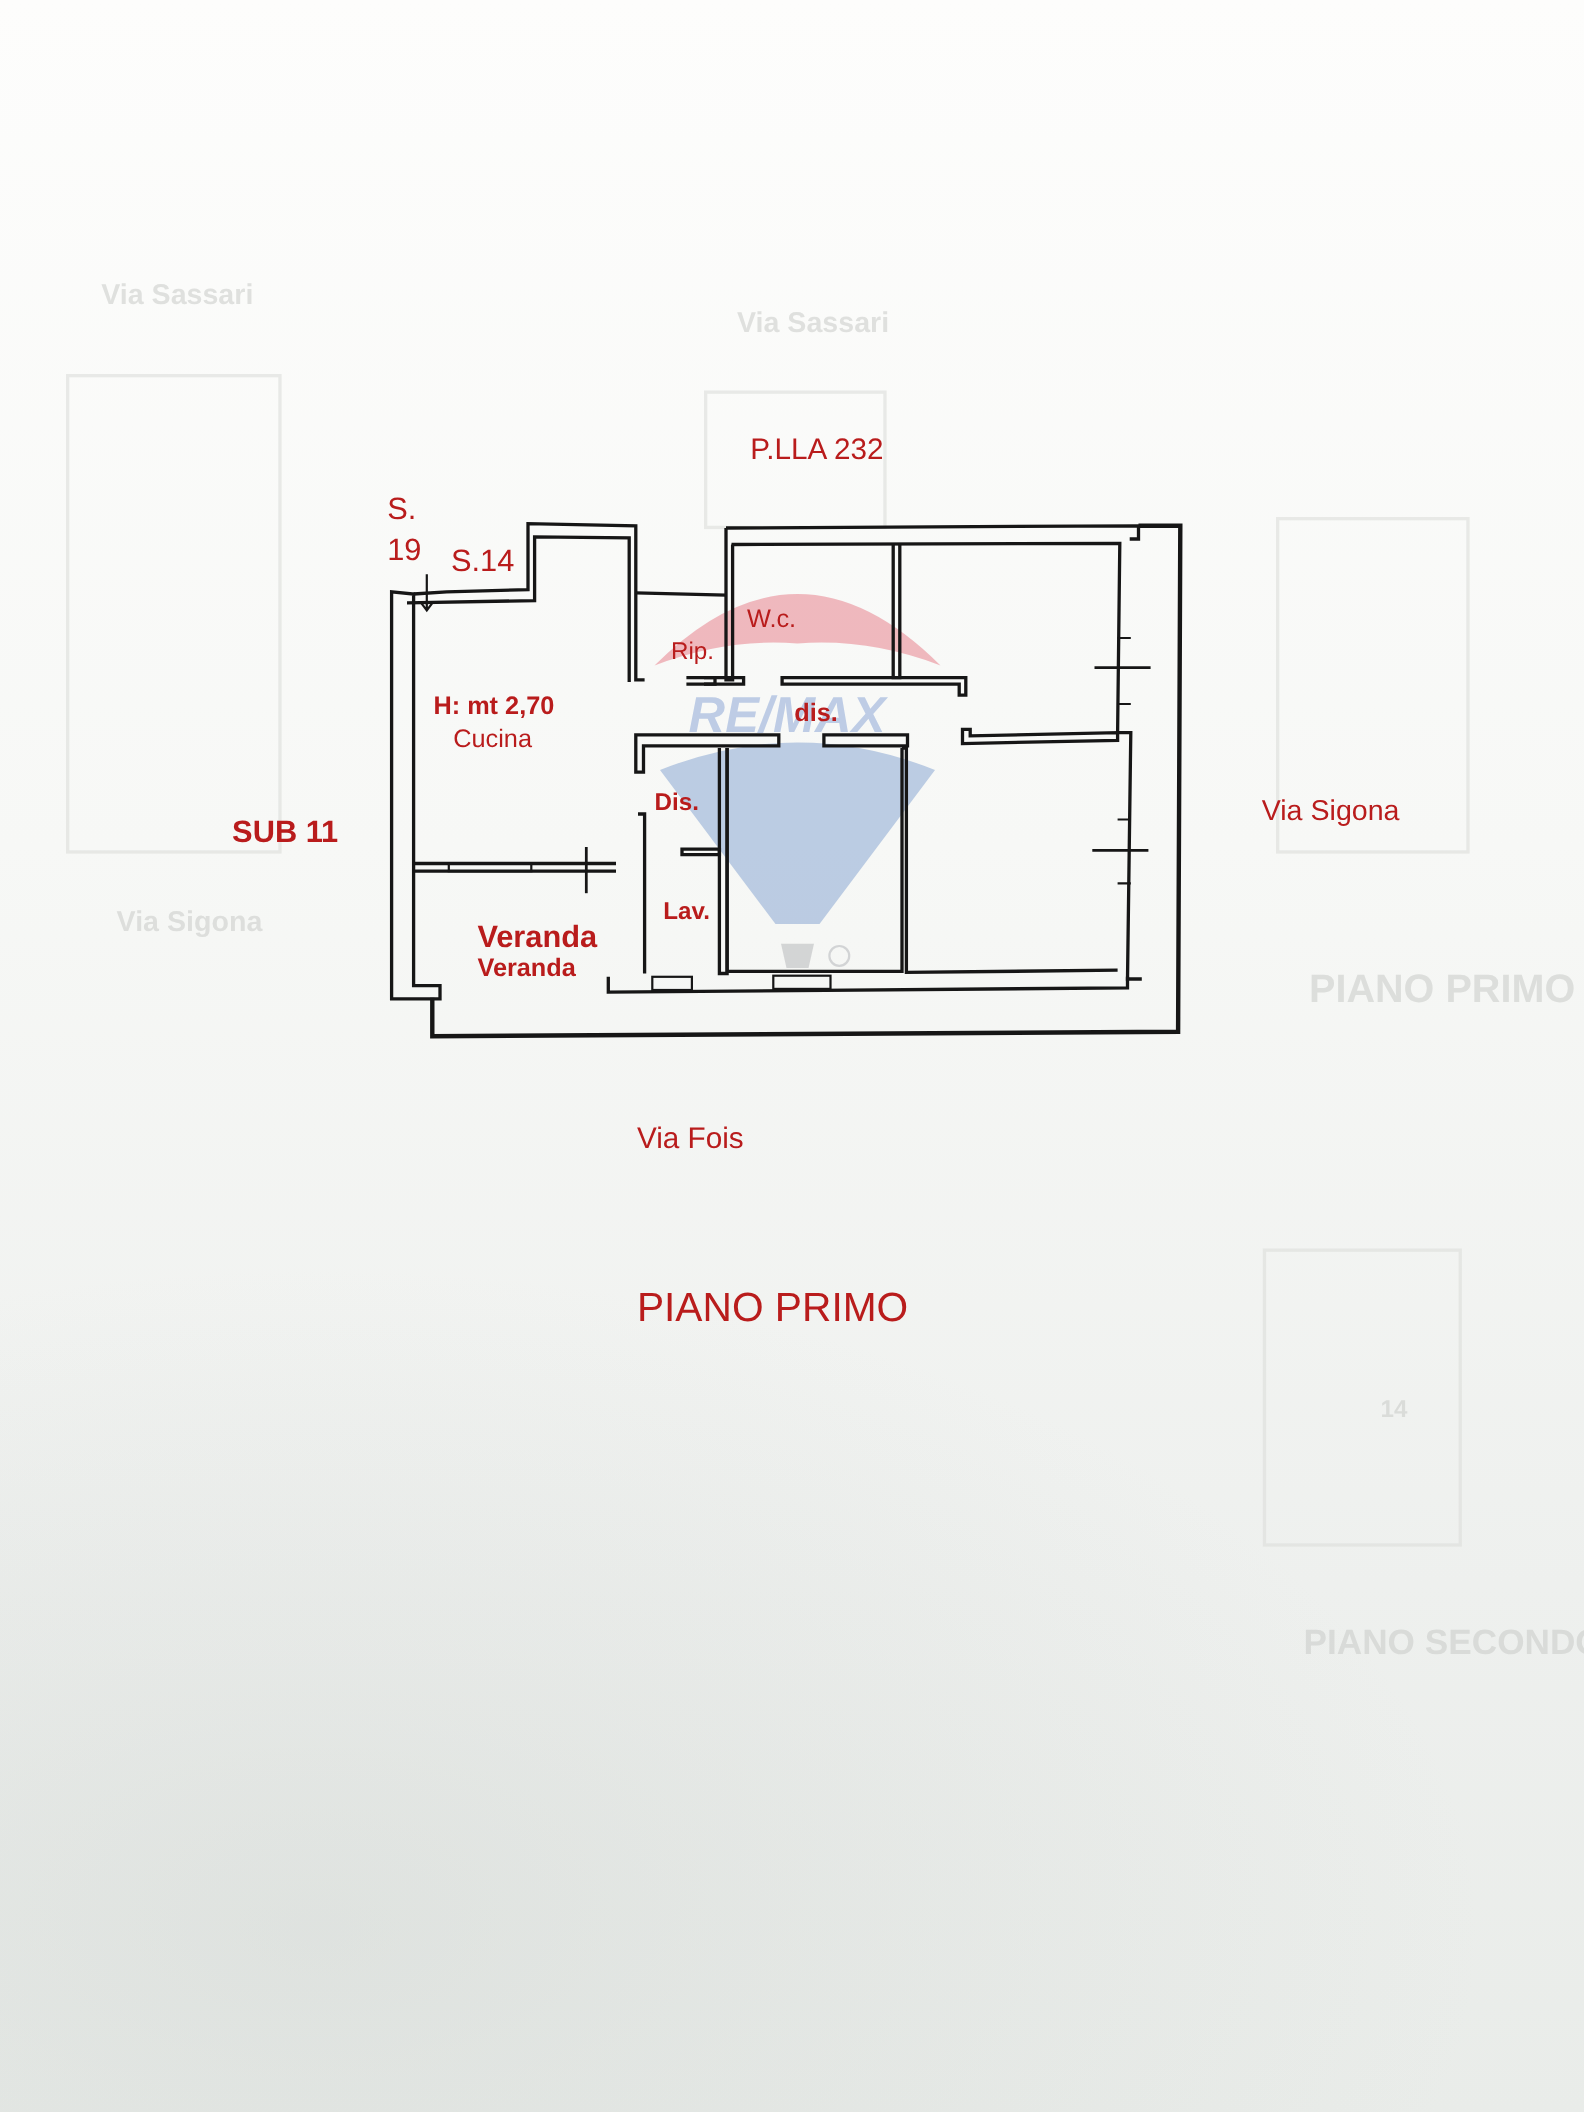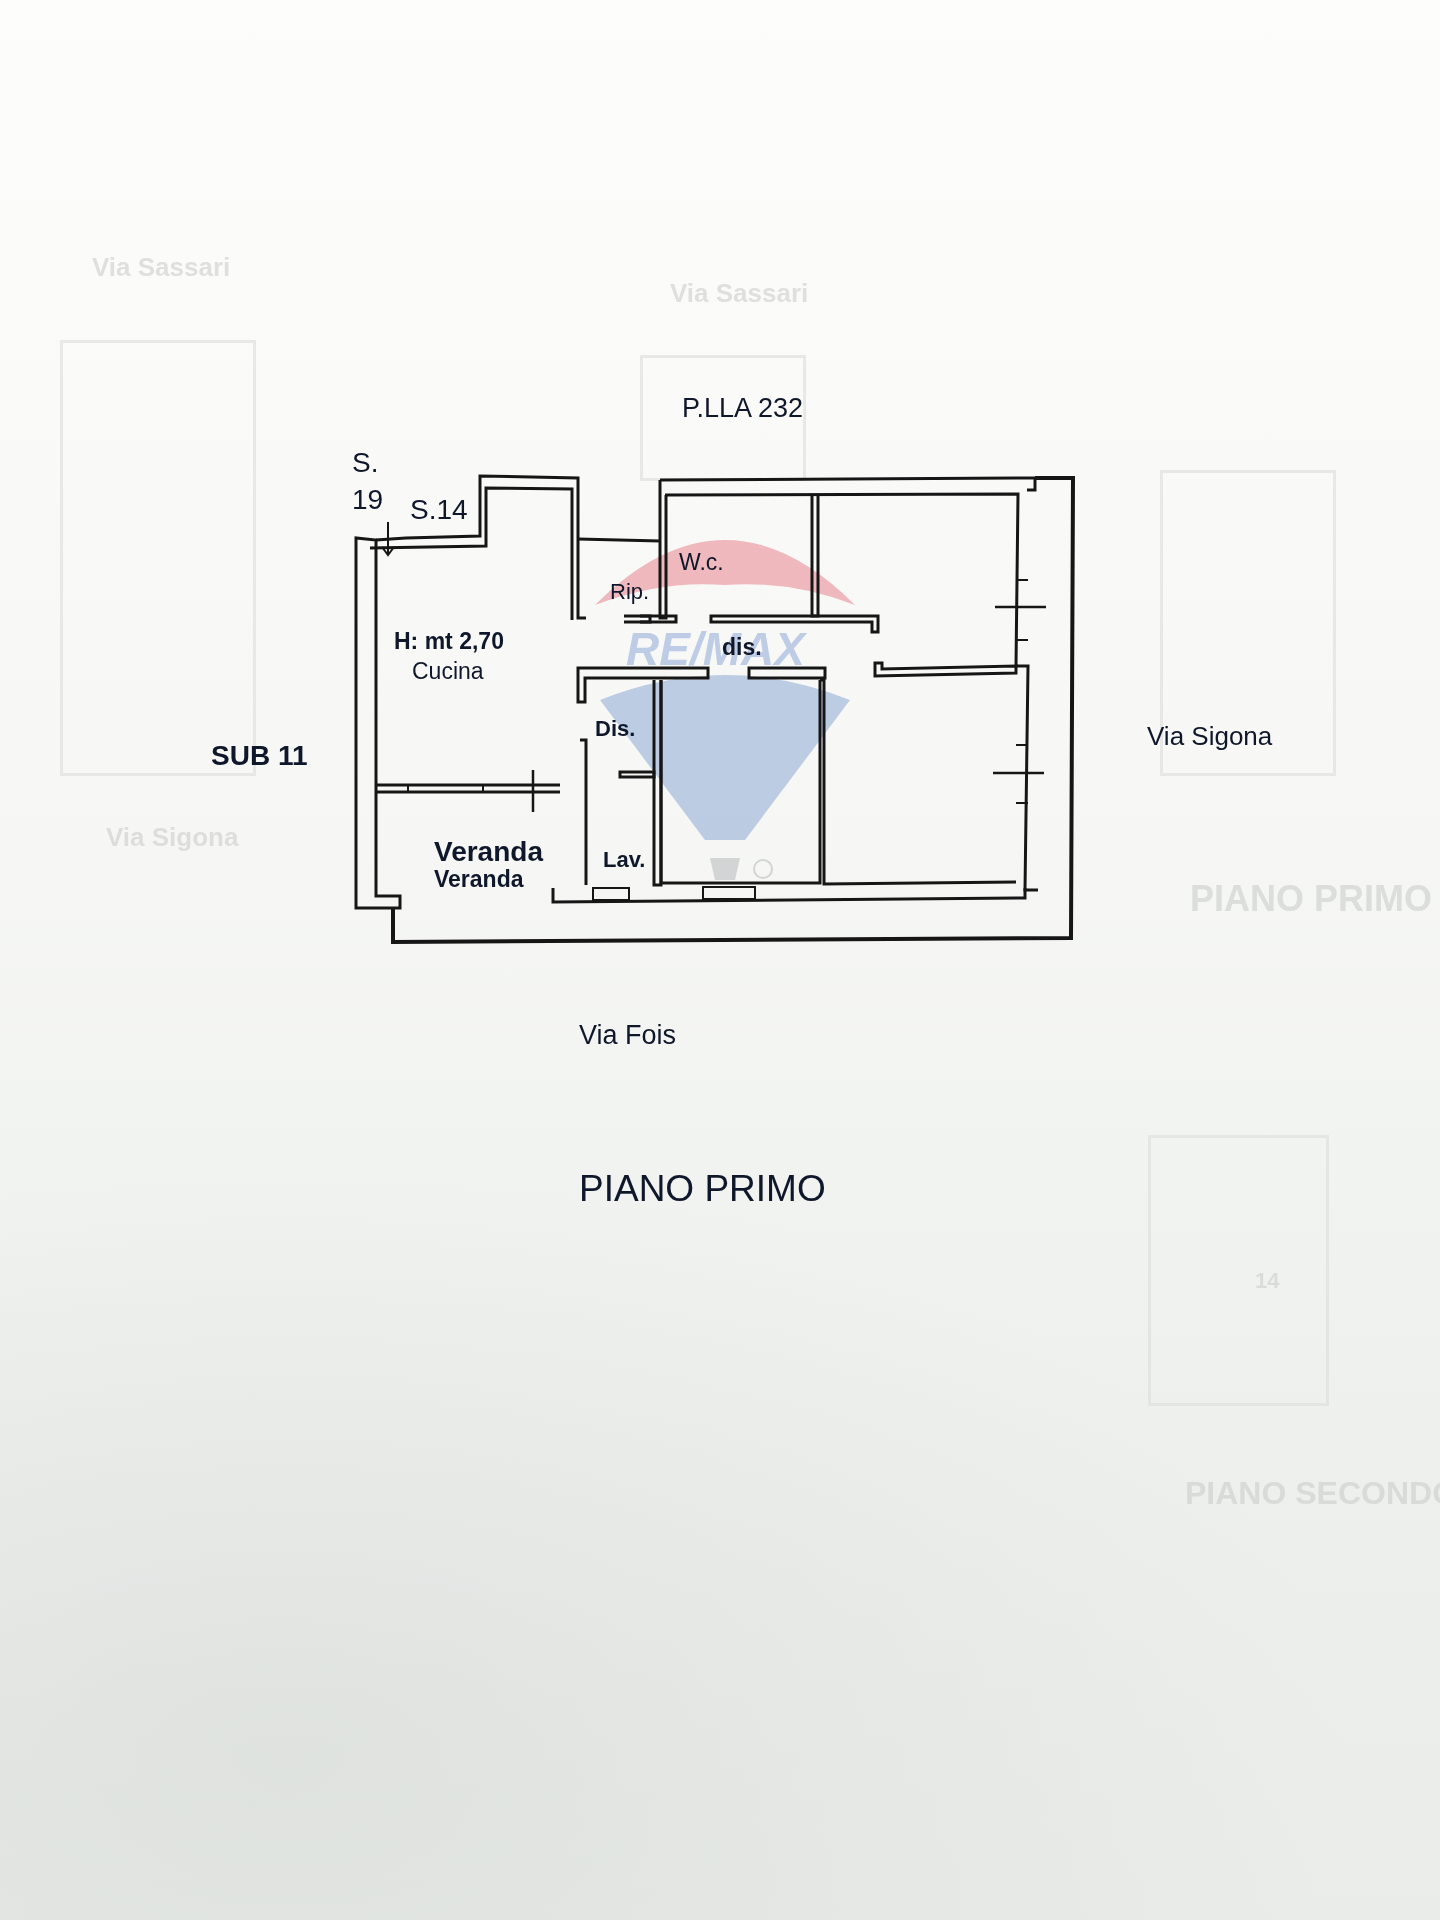--- a/index.html
+++ b/index.html
@@ -15,21 +15,21 @@
     position: absolute; left: 0; top: 1100px; width: 1440px; height: 820px;
     background: radial-gradient(ellipse at 20% 80%, rgba(200,206,202,0.35), rgba(255,255,255,0) 65%);
     pointer-events: none;
   }
   .ghost {
     position: absolute; color: #c9cbc8; opacity: 0.55; font-weight: bold;
     font-family: "Liberation Sans", sans-serif; white-space: nowrap;
   }
   .ghost-box { position: absolute; border: 3px solid #dcdedb; opacity: 0.6; }
   .lbl {
-    position: absolute; white-space: nowrap; color: #0f172a;
+    position: absolute; white-space: nowrap; color: #b91c1c;
     font-family: "Liberation Sans", sans-serif;
   }
   .plan { position: absolute; left: 0; top: 0; }
   .watermark { position: absolute; left: 0; top: 0; pointer-events: none; }
 </style>
 </head>
 <body>
 
 <div class="page">
 
@@ -111,16 +111,16 @@
   <div class="lbl" style="left:1147px;top:721px;font-size:26px;">Via Sigona</div>
   <div class="lbl" style="left:579px;top:1020px;font-size:27px;">Via Fois</div>
   <div class="lbl" style="left:579px;top:1168px;font-size:37px;">PIANO PRIMO</div>
 
   <div class="lbl" style="left:394px;top:628px;font-size:23px;font-weight:bold;">H: mt 2,70</div>
   <div class="lbl" style="left:412px;top:658px;font-size:23px;font-weight:normal;text-align:right;">Cucina</div>
   <div class="lbl" style="left:610px;top:579px;font-size:22px;font-weight:normal;">Rip.</div>
   <div class="lbl" style="left:679px;top:549px;font-size:23px;font-weight:normal;">W.c.</div>
   <div class="lbl" style="left:722px;top:634px;font-size:23px;font-weight:bold;">dis.</div>
   <div class="lbl" style="left:595px;top:716px;font-size:22px;font-weight:bold;">Dis.</div>
-  <div class="lbl" style="left:603px;top:815px;font-size:22px;font-weight:bold;margin-top:32px;">Lav.</div>
+  <div class="lbl" style="left:603px;top:815px;font-size:22px;font-weight:bold;">Lav.</div>
   <div class="lbl" style="left:434px;top:836px;font-size:28px;font-weight:bold;">Veranda</div>
   <div class="lbl" style="left:434px;top:866px;font-size:23px;font-weight:bold;">Veranda</div>
 </div>
 
 </body></html>

